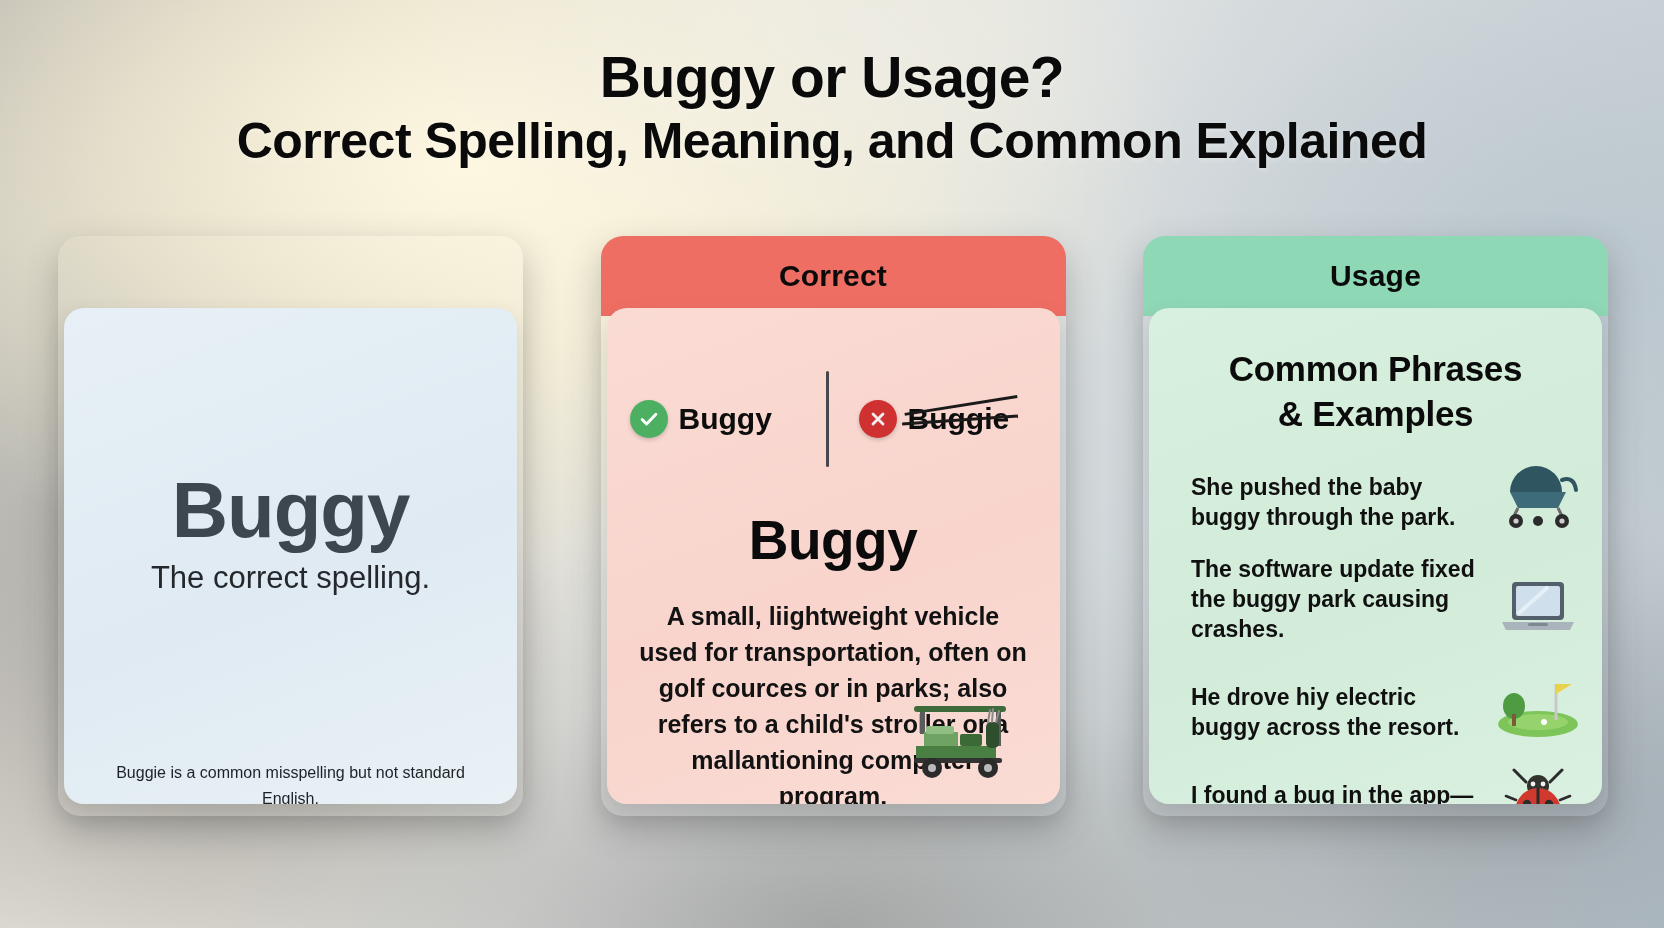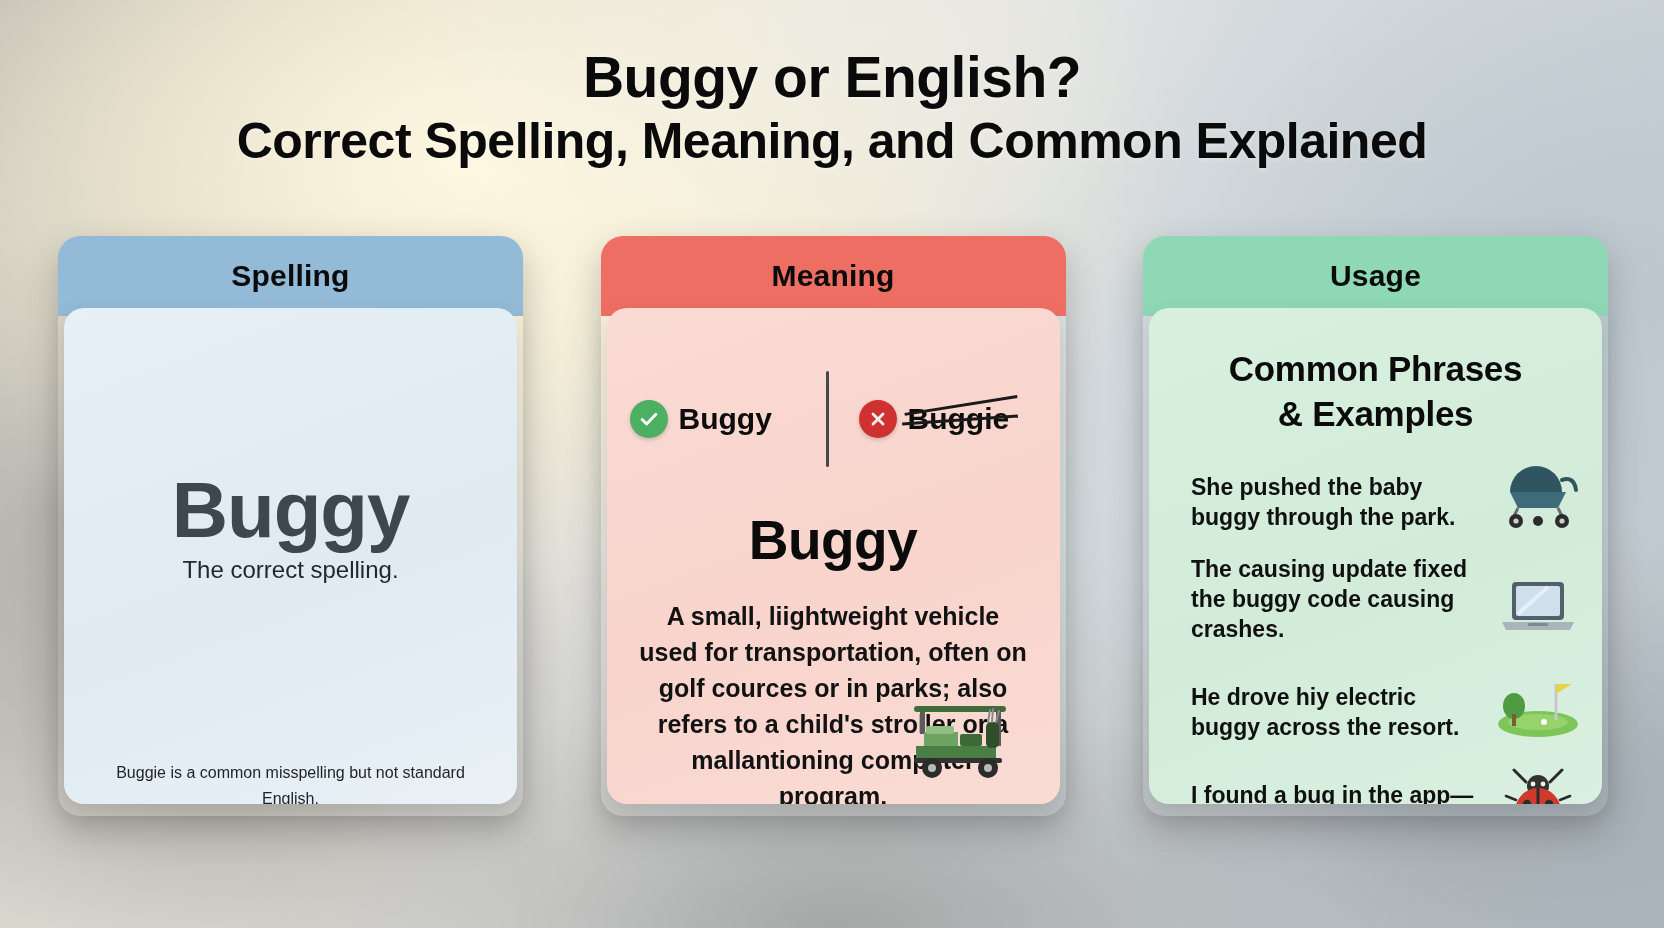--- a/index.html
+++ b/index.html
@@ -79,21 +79,21 @@
   .c3 .card-head{background:#8fd8b5;}
   .c3 .card-body{background:linear-gradient(160deg,#d8f0de 0%,#d2ecd9 55%,#daf0e0 100%);}
 
   
   .c1-inner{position:absolute;inset:0;display:flex;flex-direction:column;align-items:center;}
   .c1-word{
     margin-top:162px;
     font-size:78px;font-weight:bold;color:#3d4750;line-height:80px;letter-spacing:-1px;
   }
   .c1-sub{
-    margin-top:2px;font-size:24px;color:#24282c;line-height:36px;
+    margin-top:10px;font-size:31px;color:#24282c;line-height:36px;
   }
   .c1-note{
     position:absolute;left:40px;right:40px;top:452px;
     text-align:center;font-size:16px;line-height:26px;color:#1d2226;
   }
 
   
   .c2-inner{position:absolute;inset:0;}
   .c2-compare{
     position:absolute;top:74px;left:0;right:0;height:74px;
@@ -145,42 +145,39 @@
 
   svg{display:block;}
 </style>
 </head>
 <body>
 
 <div class="bg"></div>
 <div class="bg-soft"></div>
 
 <div class="title-wrap">
-  <div class="title-line l1">Buggy or English?</div>
+  <div class="title-line l1">Buggy or Usage?</div>
   <div class="title-line l2">Correct Spelling, Meaning, and Common Explained</div>
 </div>
 
 <div class="cards">
 
   <div class="card c1">
-    <div class="card-head">
-      <div class="card-head-label">Spelling</div>
-    </div>
     <div class="card-body">
       <div class="c1-inner">
         <div class="c1-word">Buggy</div>
         <div class="c1-sub">The correct spelling.</div>
         <div class="c1-note">Buggie is a common misspelling but not standard English.</div>
       </div>
     </div>
   </div>
 
   <div class="card c2">
     <div class="card-head">
-      <div class="card-head-label">Meaning</div>
+      <div class="card-head-label">Correct</div>
     </div>
     <div class="card-body">
       <div class="c2-inner">
 
         <div class="c2-compare">
           <div class="cmp-item left">
             <span class="badge ok">
               <svg width="22" height="22" viewBox="0 0 24 24" aria-hidden="true">
                 <path d="M4.5 12.6 L9.4 17.4 L19.5 6.8" fill="none" stroke="#ffffff" stroke-width="3.2" stroke-linecap="round" stroke-linejoin="round"></path>
               </svg>
@@ -256,21 +253,21 @@
                 <circle cx="24" cy="63" r="7" fill="#2b2b2b"></circle>
                   <circle cx="24" cy="63" r="2.6" fill="#cfcfcf"></circle>
                 <circle cx="70" cy="63" r="7" fill="#2b2b2b"></circle>
                   <circle cx="70" cy="63" r="2.6" fill="#cfcfcf"></circle>
                 <circle cx="46" cy="63" r="5" fill="#2b2b2b"></circle>
               </svg>
             </div>
           </div>
 
           <div class="c3-row">
-            <div class="c3-text">The causing update fixed the buggy code causing crashes.</div>
+            <div class="c3-text">The software update fixed the buggy park causing crashes.</div>
             <div class="c3-icon">
               <svg viewBox="0 0 92 74" width="92" height="74" aria-hidden="true">
                 <rect x="20" y="12" width="52" height="38" rx="4" fill="#53606b"></rect>
                 <rect x="24" y="16" width="44" height="30" rx="2" fill="#cfe0ec"></rect>
                 <path d="M26 44 L56 17" stroke="#eaf3f9" stroke-width="4" opacity="0.8"></path>
                 <path d="M10 52 H82 L78 60 H14 Z" fill="#aab4bd"></path>
                 <rect x="36" y="53" width="20" height="3" rx="1.5" fill="#7d8891"></rect>
               </svg>
             </div>
           </div>

